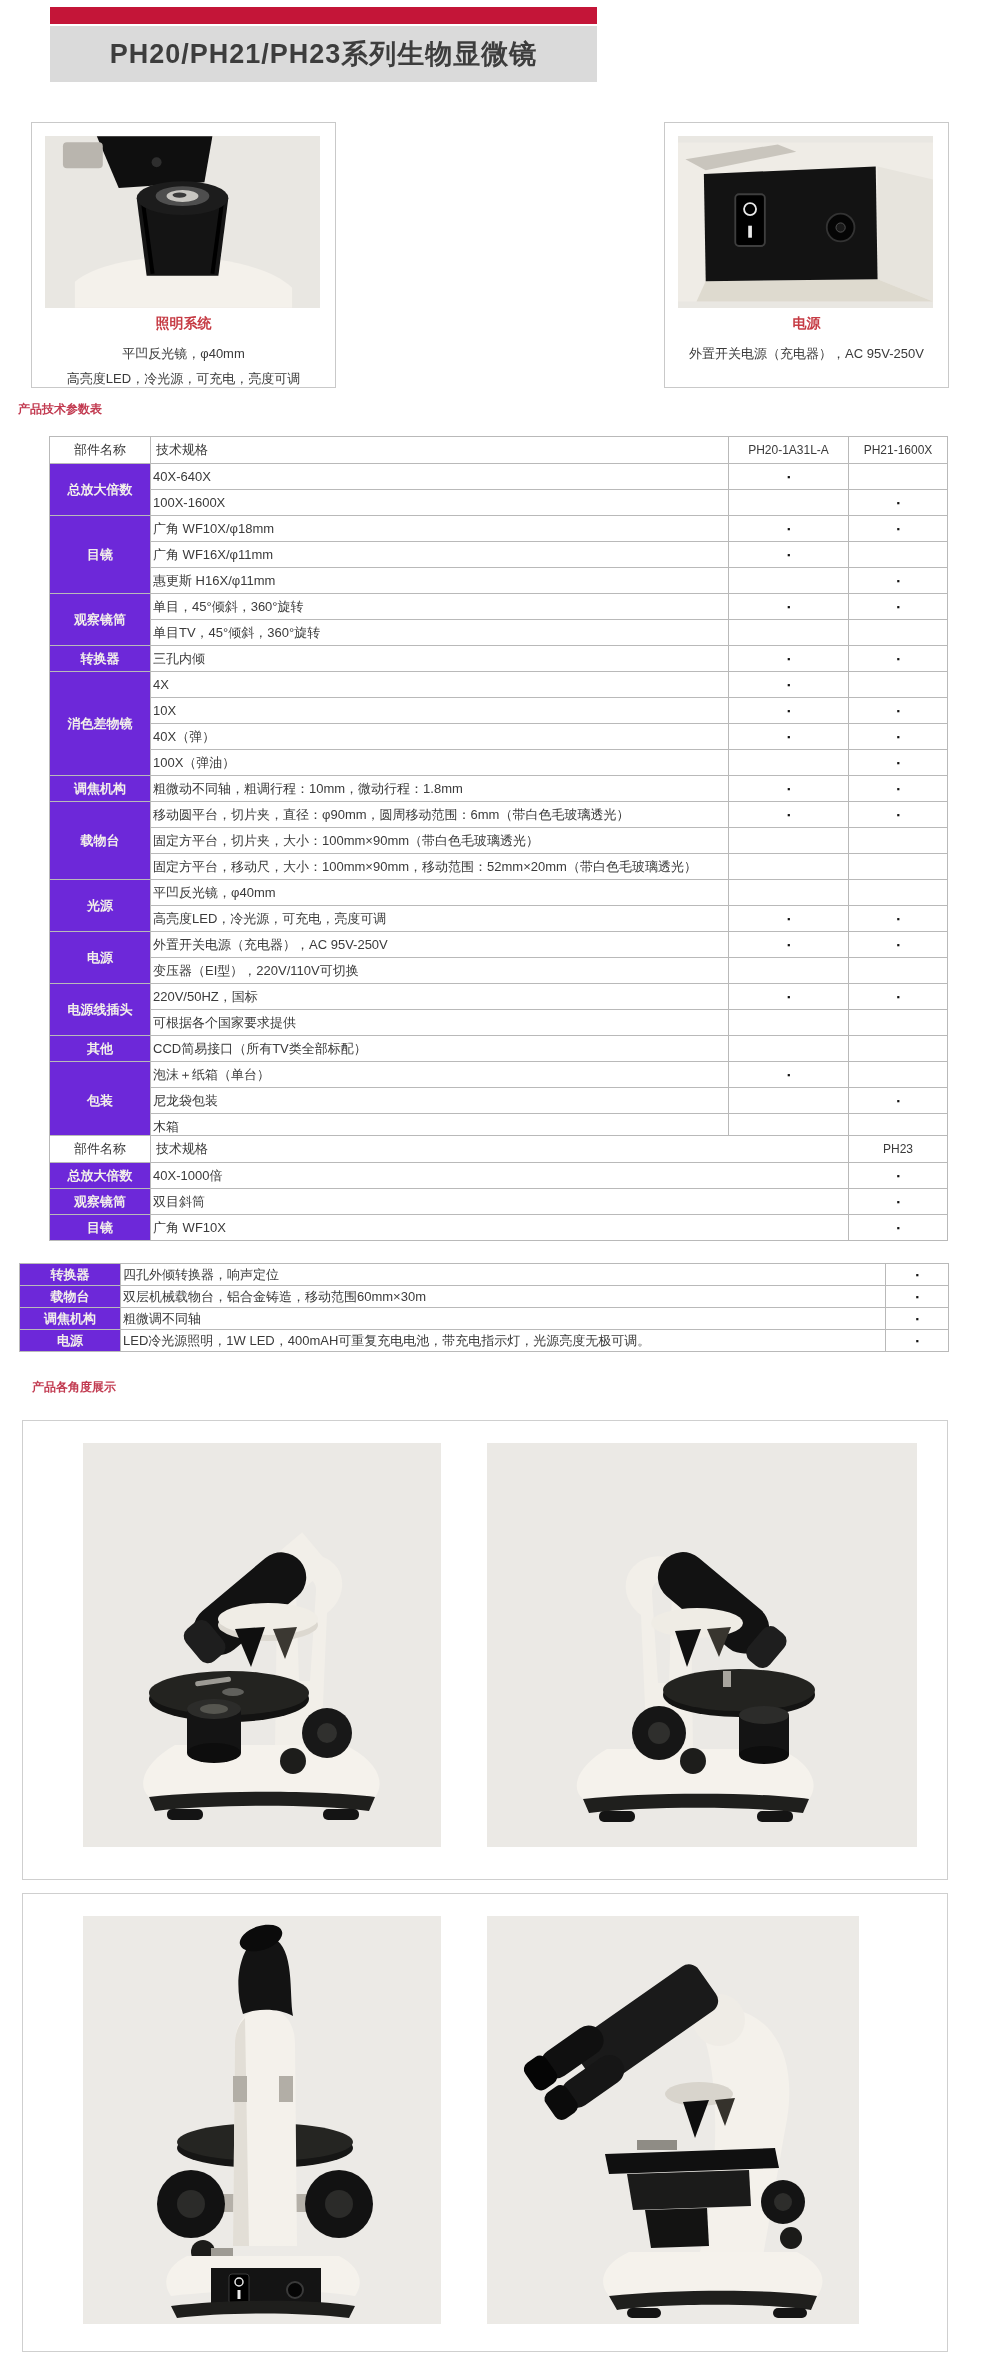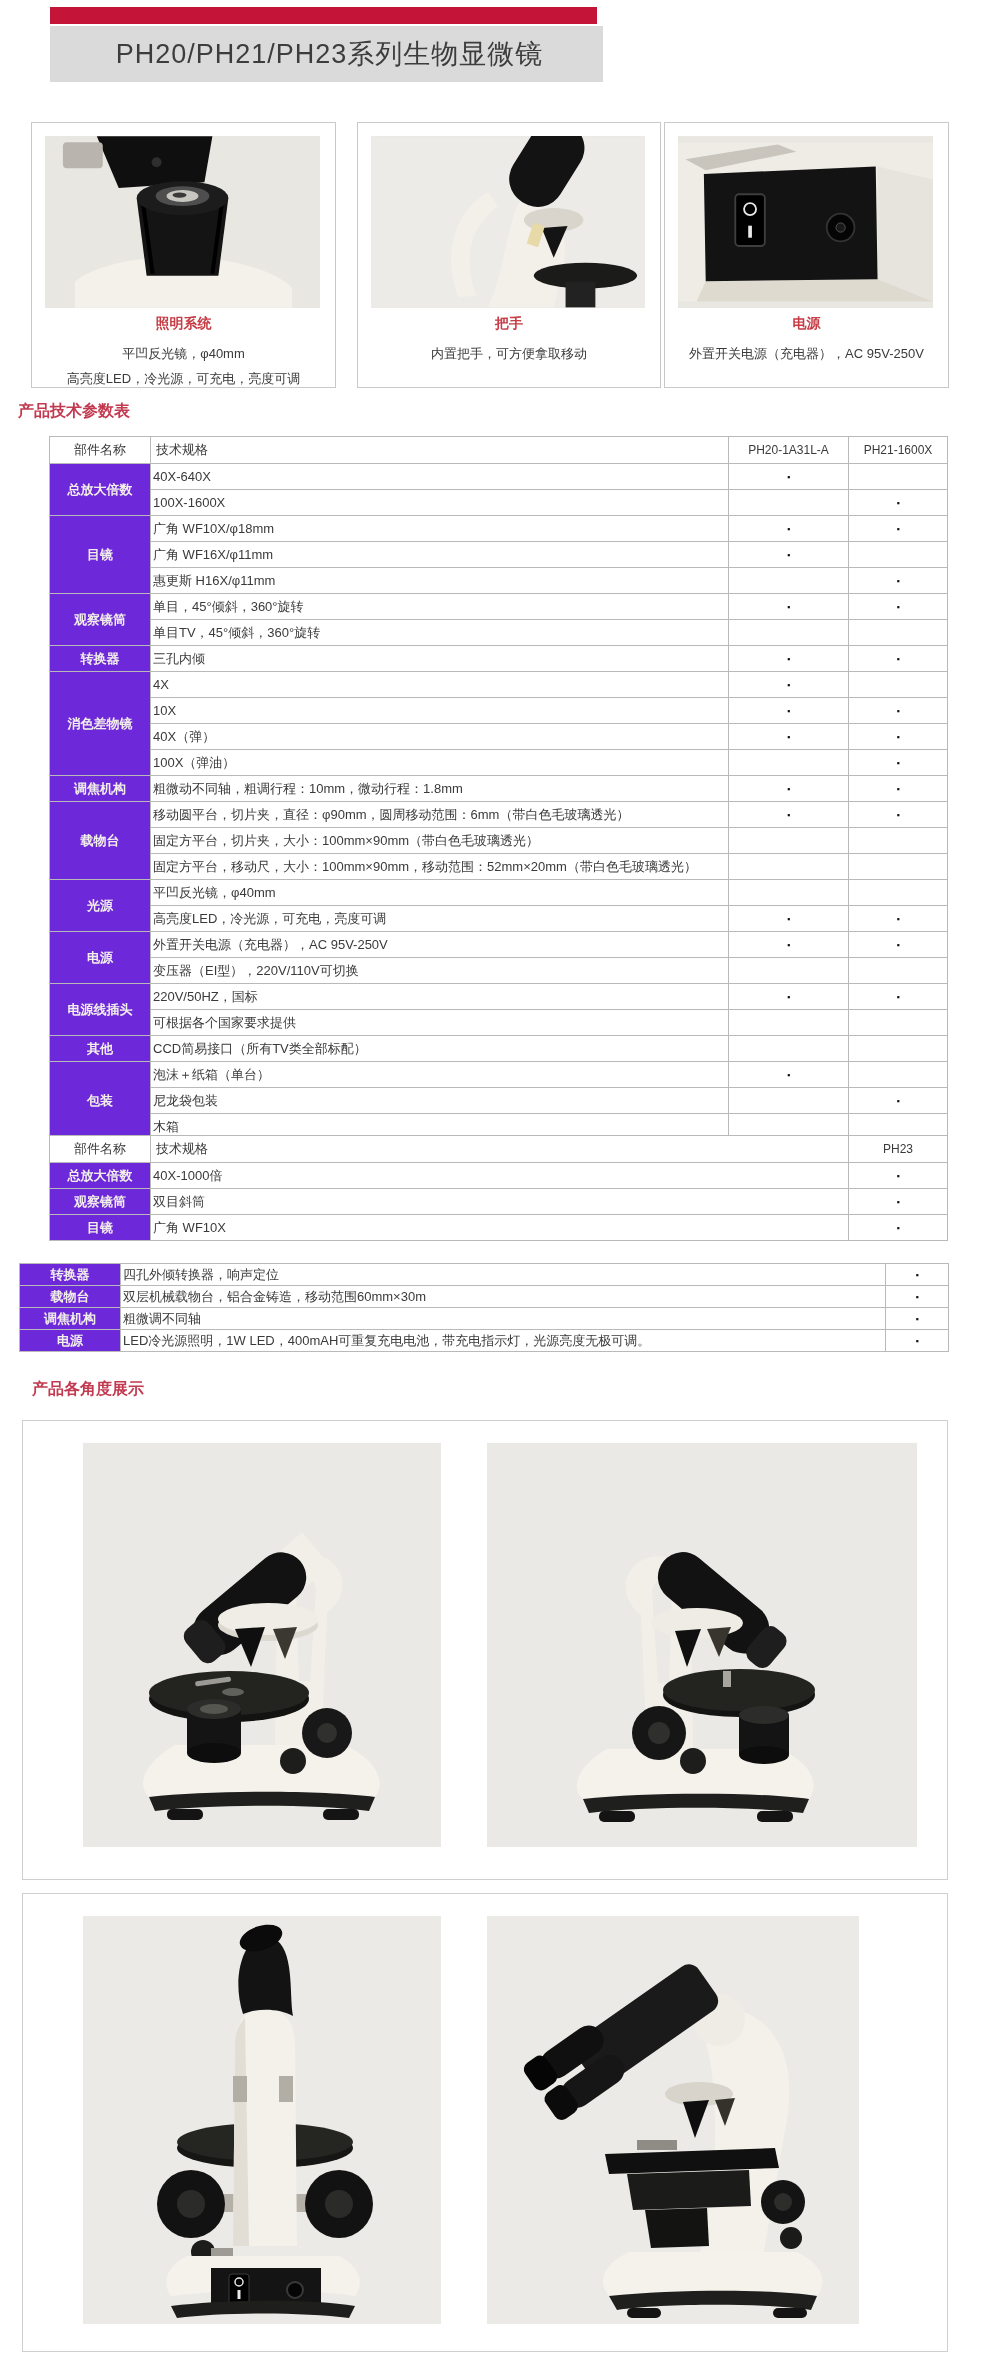--- a/index.html
+++ b/index.html
@@ -7,37 +7,37 @@
     position:relative; width:990px; height:2370px; background:#ffffff;
     font-family:"Liberation Sans","DejaVu Sans",sans-serif; overflow:hidden;
   }
   .abs { position:absolute; }
 
   
   .red-bar { left:50px; top:7px; width:547px; height:17px; background:#c41538; }
   .title-band {
     left:50px; top:26px; width:547px; height:56px; background:#dadada;
     display:flex; align-items:center; justify-content:center;
-    font-size:27px; color:#3d3d3d; font-weight:normal; letter-spacing:1px;padding-left:6px;
+    font-size:27px; color:#3d3d3d; font-weight:bold; letter-spacing:1px;
   }
 
   
   .card { top:122px; height:266px; background:#fff; border:1px solid #c9c9c9; box-sizing:border-box; }
   #card-0 { left:31px;  width:305px; }
   #card-1 { left:357px; width:304px; }
   #card-2 { left:664px; width:285px; }
   .card-photo { position:absolute; left:13px; right:15px; top:13px; height:172px; background:#e9e7e2; overflow:hidden; }
   .card-photo svg { display:block; width:100%; height:100%; }
   .card-caption { position:absolute; left:0; top:192px; width:100%; text-align:center;
     color:#c63b44; font-weight:bold; font-size:14px;font-family:Liberation Mono, monospace; }
   .card-desc { position:absolute; left:0; top:218px; width:100%; text-align:center;
     font-size:13px; color:#3a3a3a; line-height:25px; }
 
   
-  .sec-title { color:#c23a50; font-size:16px; font-weight:bold; }
+  .sec-title { color:#c23a50; font-size:12px; font-weight:bold; }
   #sec1-title { left:18px; top:401px; }
   #sec2-title { left:32px; top:1379px; }
 
   
   .tbl-wrap { box-sizing:border-box; }
   #table1  { left:49px; top:436px;  width:898px; }
   #table2a { left:49px; top:1135px; width:898px; }
   #table2b { left:19px; top:1263px; width:929px; }
   table.spec-table { border-collapse:collapse; table-layout:fixed; width:100%;
     font-size:13px; color:#3a3a3a; }
@@ -87,41 +87,20 @@
         <ellipse cx="135" cy="59" rx="7" ry="2.6" fill="#3a3a3a"></ellipse>
       </svg>
     </div>
     <div class="card-caption">照明系统</div>
     <div class="card-desc">
       <div>平凹反光镜，φ40mm</div>
       <div>高亮度LED，冷光源，可充电，亮度可调</div>
     </div>
   </div>
 
-  <div class="abs card" id="card-1">
-    <div class="card-photo">
-      <svg viewBox="0 0 276 172">
-        <rect width="276" height="172" fill="#edebe7"></rect>
-        <path d="M150 64 C186 70 200 100 194 126 L184 172 L118 172 C136 130 136 92 150 64 Z" fill="#f3f0ea"></path>
-        <path d="M118 56 C82 76 72 122 88 162 L106 160 C92 124 100 90 128 70 Z" fill="#f3f0ea"></path>
-        <g transform="rotate(32 186 28)">
-          <rect x="150" y="-14" width="56" height="92" rx="27" fill="#131313"></rect>
-        </g>
-        <ellipse cx="184" cy="84" rx="30" ry="12" fill="#d9d5cd"></ellipse>
-        <path d="M172 92 L184 122 L198 90 Z" fill="#141414"></path>
-        <rect x="160" y="88" width="12" height="22" fill="#e8d9a8" transform="rotate(18 166 99)"></rect>
-        <ellipse cx="216" cy="140" rx="52" ry="13" fill="#1b1b1a"></ellipse>
-        <rect x="196" y="146" width="30" height="26" fill="#222222"></rect>
-      </svg>
-    </div>
-    <div class="card-caption">把手</div>
-    <div class="card-desc">
-      <div>内置把手，可方便拿取移动</div>
-    </div>
-  </div>
 
   <div class="abs card" id="card-2">
     <div class="card-photo">
       <svg viewBox="0 0 276 172">
         <rect width="276" height="172" fill="#efece6"></rect>
         <path d="M8 18 L108 2 L128 10 L30 30 Z" fill="#c9c5bd"></path>
         <path d="M216 26 L276 40 L276 172 L216 148 Z" fill="#e7e4dd"></path>
         <path d="M30 150 L216 148 L276 172 L20 172 Z" fill="#dedacf"></path>
         <path d="M28 34 L214 26 L216 148 L30 150 Z" fill="#131313"></path>
         <rect x="62" y="56" width="32" height="56" rx="4" fill="#000000" stroke="#3e3e3e" stroke-width="2"></rect>

